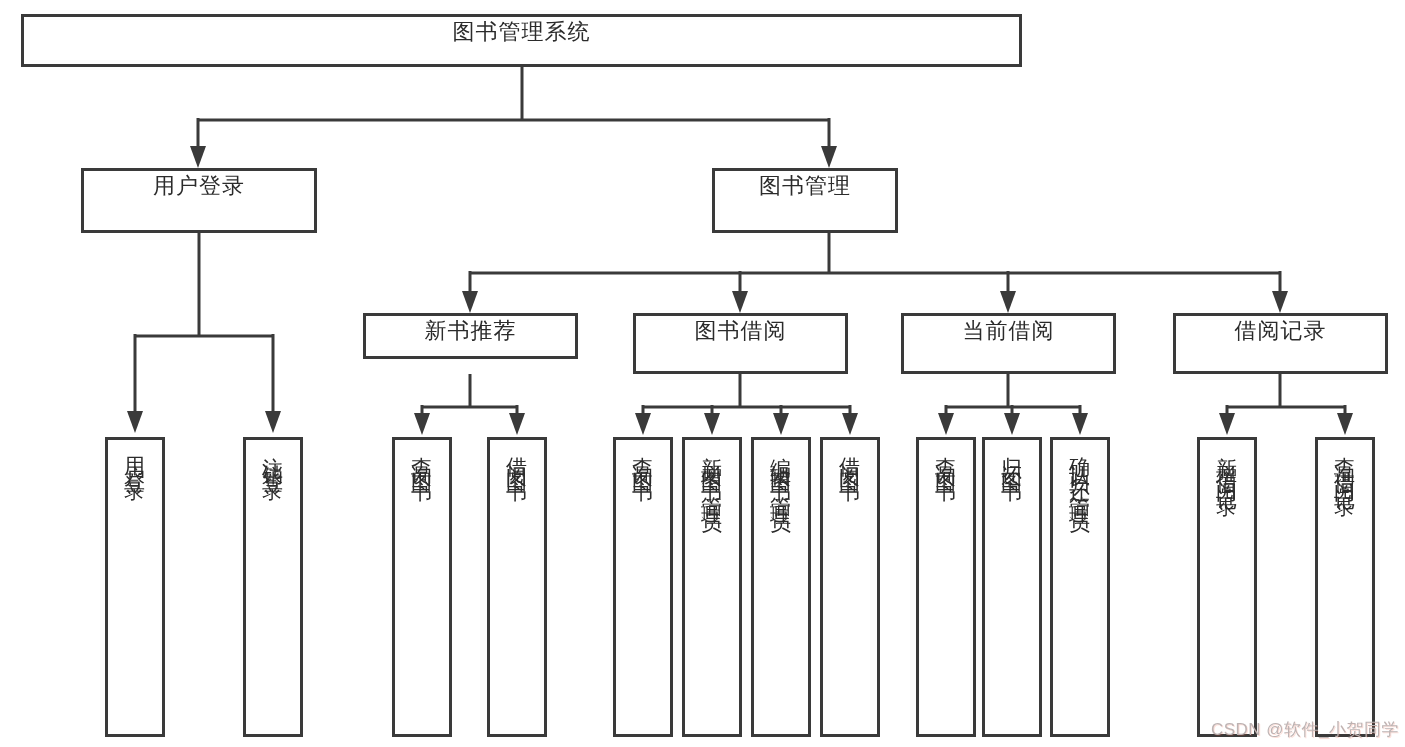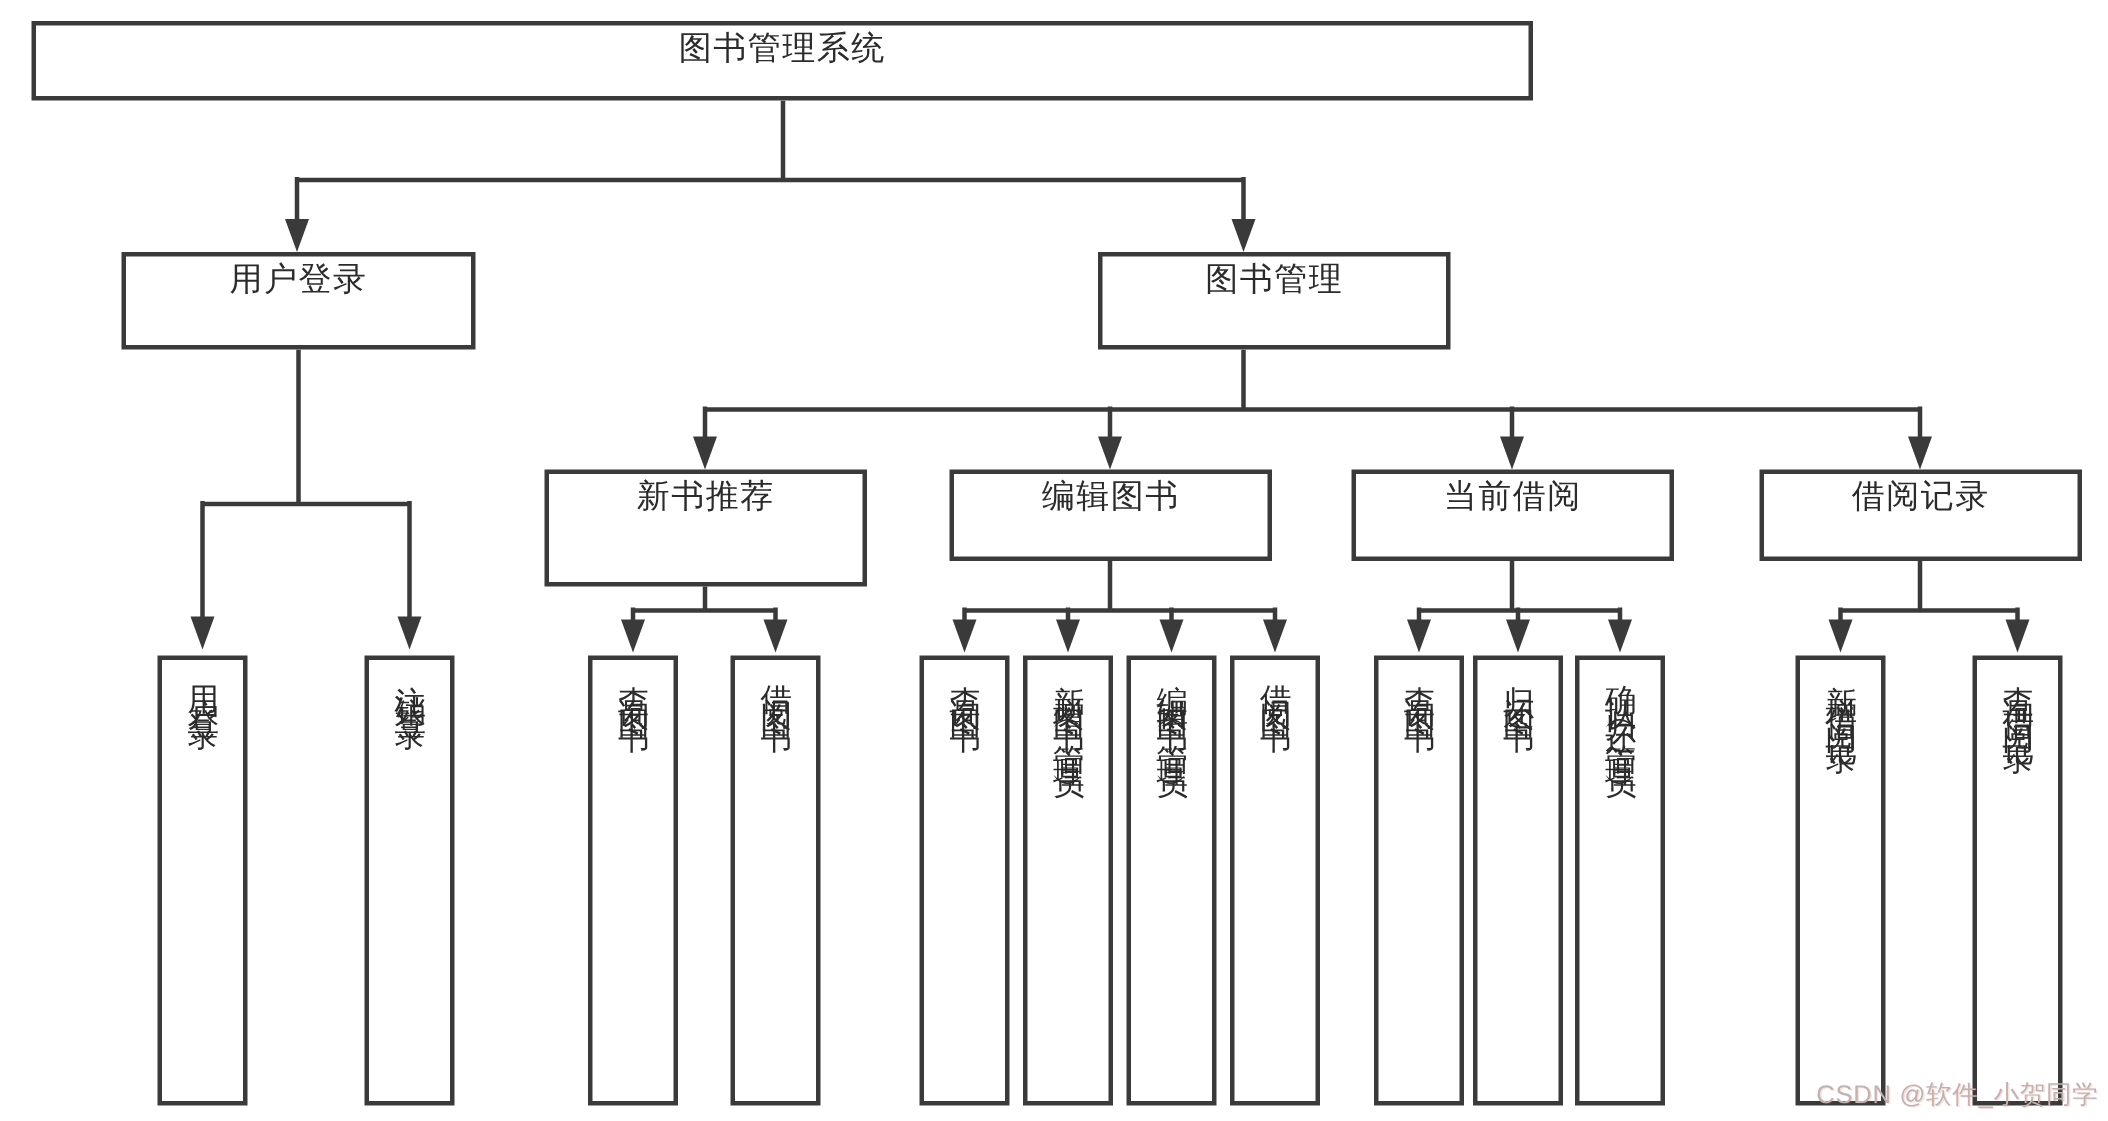--- a/index.html
+++ b/index.html
@@ -94,29 +94,29 @@
     <polygon points="1345,435 1337,413 1353,413"></polygon>
   </svg>
 
   <div class="box" style="left:21px;top:14px;width:1001px;height:53px;">
     <span class="hlabel">图书管理系统</span>
   </div>
 
   <div class="box" style="left:81px;top:168px;width:236px;height:65px;">
     <span class="hlabel">用户登录</span>
   </div>
-  <div class="box" style="left:712px;top:168px;width:235px;height:65px;margin-left:20px;">
+  <div class="box" style="left:712px;top:168px;width:186px;height:65px;">
     <span class="hlabel">图书管理</span>
   </div>
 
-  <div class="box" style="left:363px;top:313px;width:215px;height:78px;">
+  <div class="box" style="left:363px;top:313px;width:215px;height:46px;">
     <span class="hlabel">新书推荐</span>
   </div>
   <div class="box" style="left:633px;top:313px;width:215px;height:61px;">
-    <span class="hlabel">编辑图书</span>
+    <span class="hlabel">图书借阅</span>
   </div>
   <div class="box" style="left:901px;top:313px;width:215px;height:61px;">
     <span class="hlabel">当前借阅</span>
   </div>
   <div class="box" style="left:1173px;top:313px;width:215px;height:61px;">
     <span class="hlabel">借阅记录</span>
   </div>
 
   <div class="box leaf" style="left:105px;">
     <span class="vlabel">用户登录</span>

